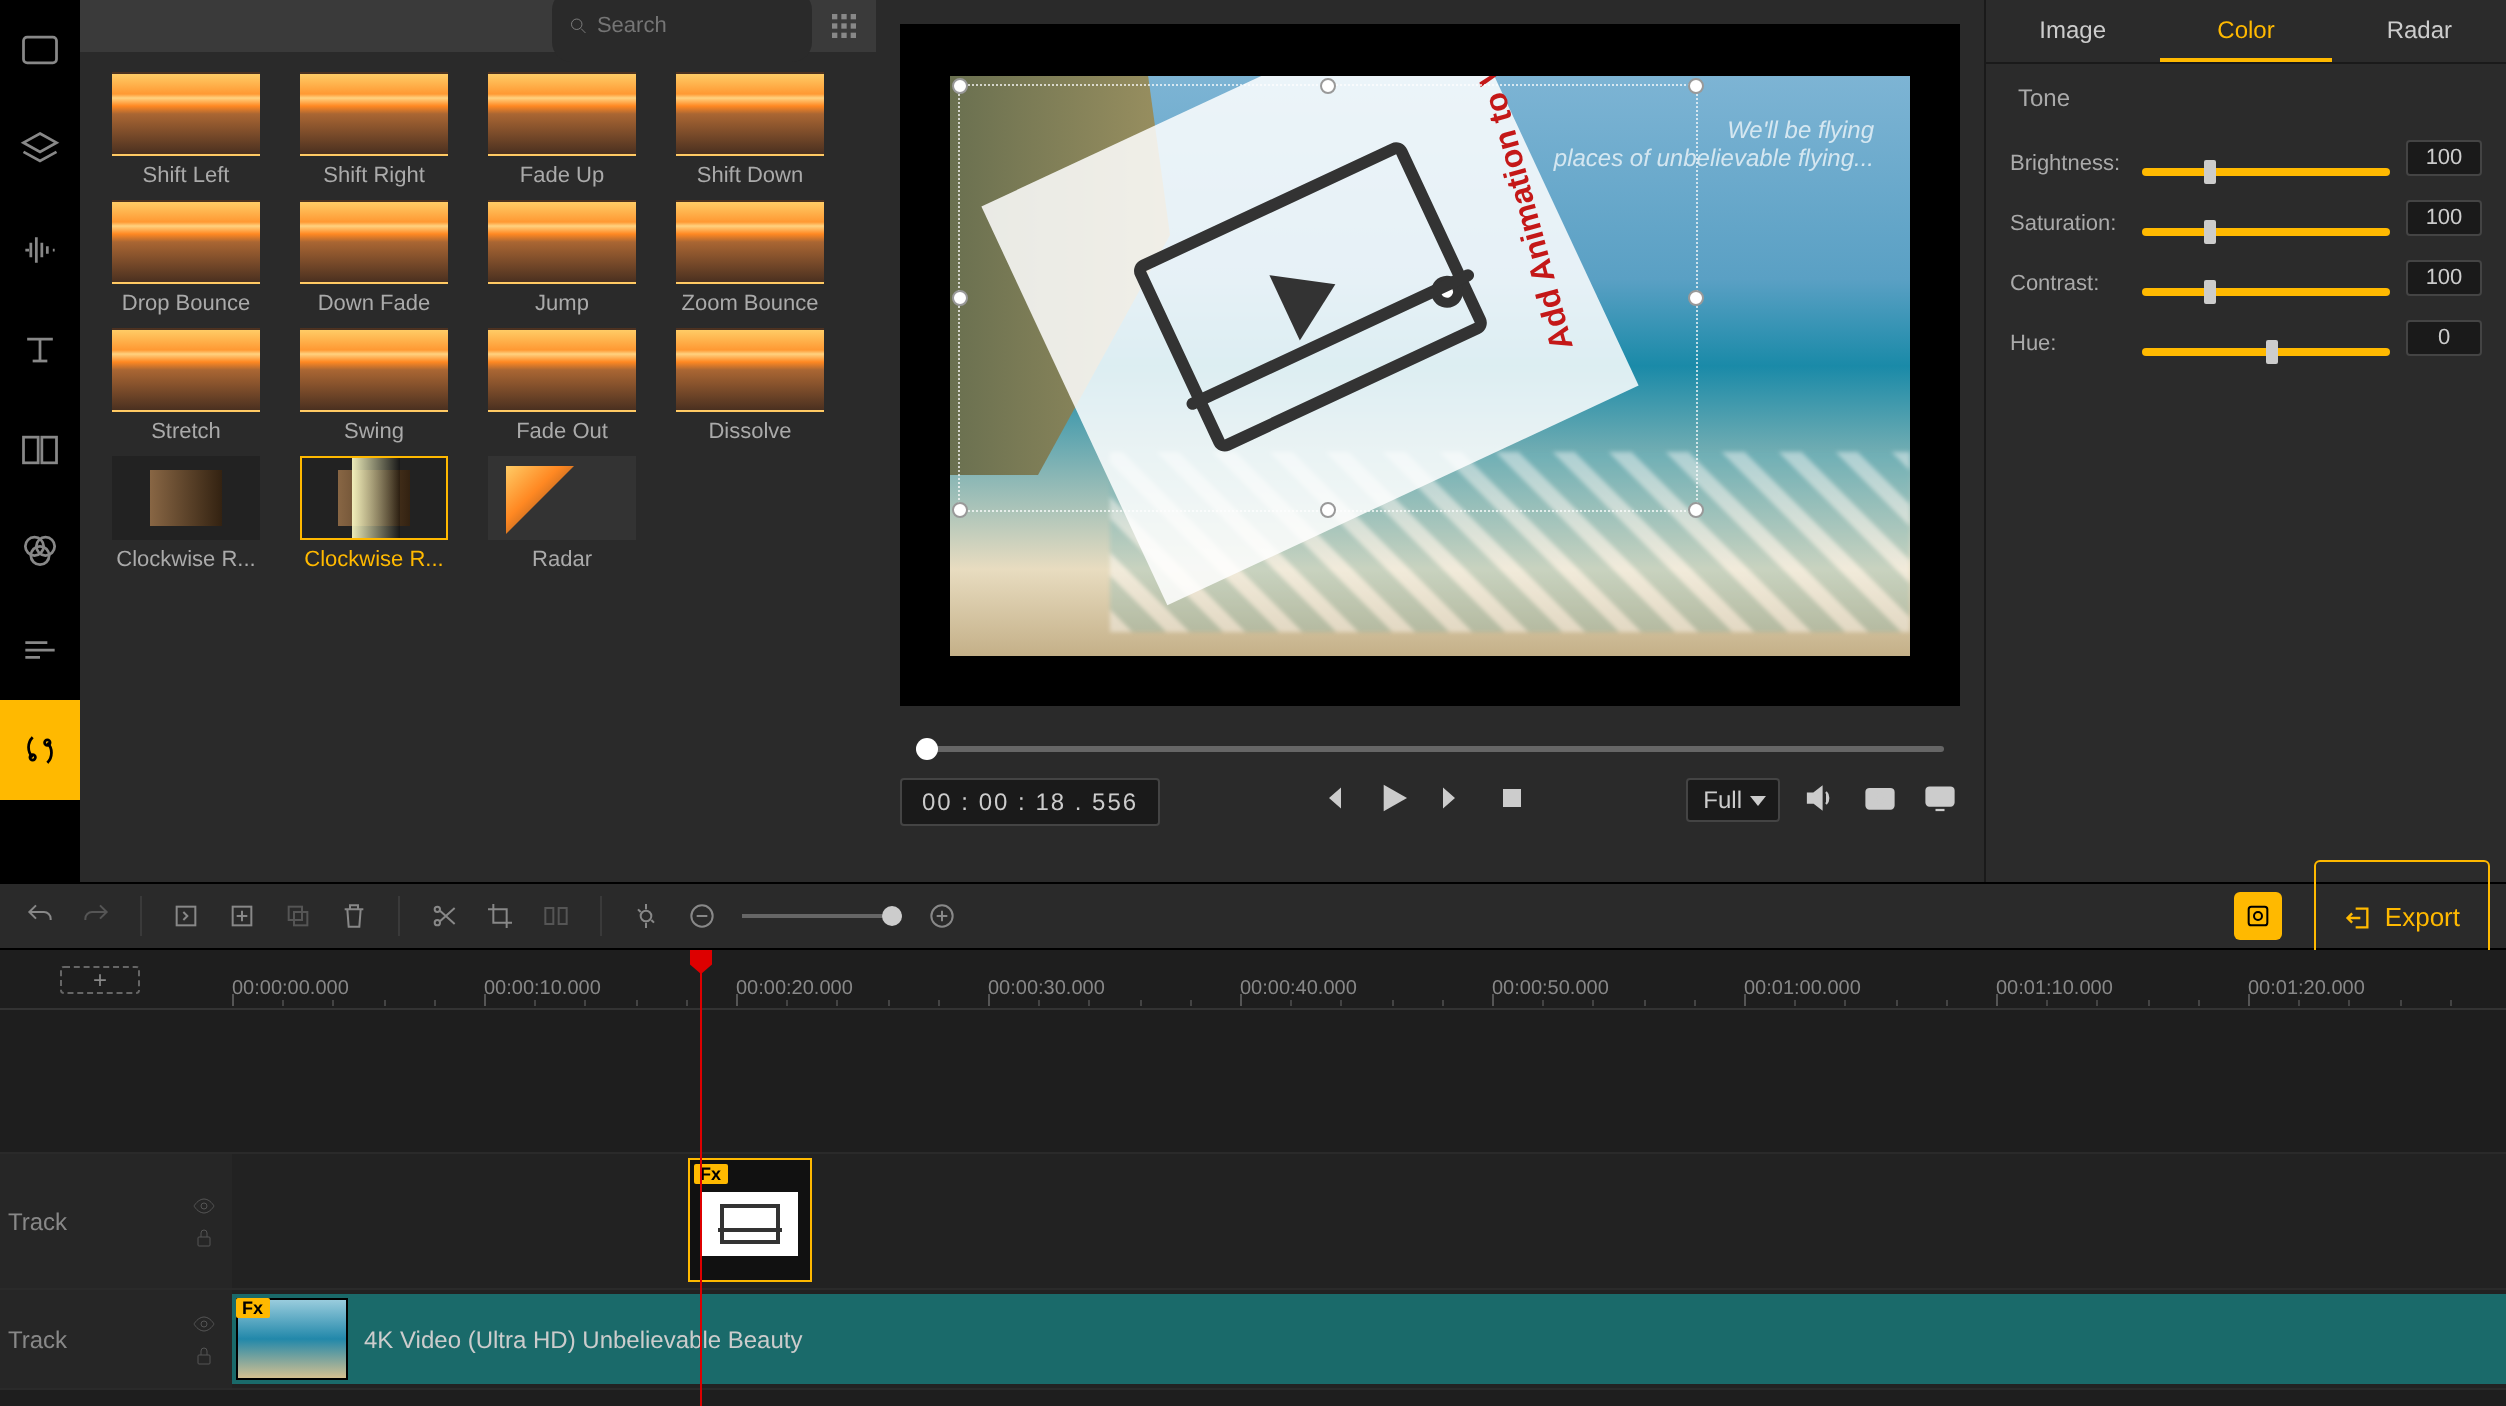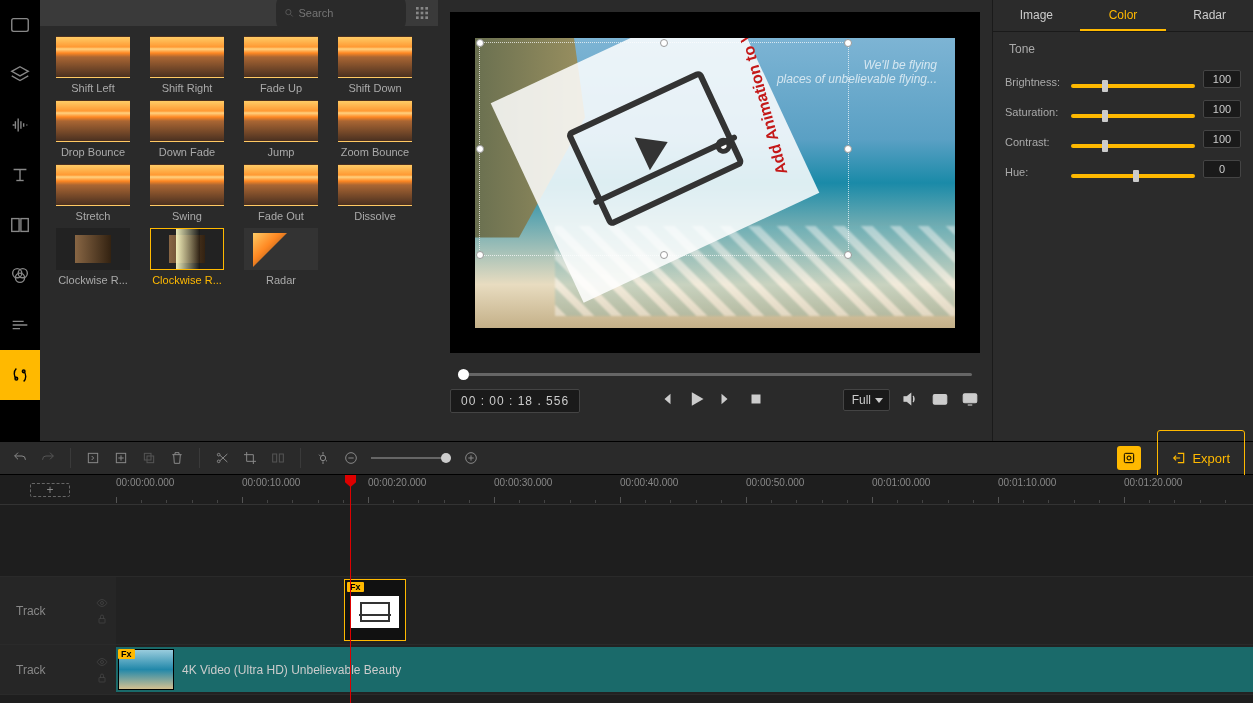--- a/index.html
+++ b/index.html
@@ -80,38 +80,38 @@
 .toolbar-row { position: absolute; left: 0; top: 441px; width: 100%; height: 34px; background: #2a2a2a; border-top: 1px solid #000; border-bottom: 1px solid #000; display: flex; align-items: center; padding: 0 8px; gap: 4px; }
 .tb-sep { width: 1px; height: 20px; background: #3a3a3a; margin: 0 6px; }
 .tr-btn { width: 24px; height: 24px; display: flex; align-items: center; justify-content: center; cursor: pointer; border-radius: 3px; }
 .tr-btn svg { width: 16px; height: 16px; stroke: #888; fill: none; stroke-width: 1.5; }
 .tr-btn.dim svg { stroke: #555; }
 .zoom-slider { width: 80px; height: 2px; background: #666; position: relative; margin: 0 4px; }
 .zoom-slider .zthumb { position: absolute; right: 0; top: -4px; width: 10px; height: 10px; background: #ccc; border-radius: 50%; }
 .tr-flex { flex: 1; }
 .tr-btn.highlight { background: #ffb900; }
 .tr-btn.highlight svg { stroke: #000; }
-.export-btn { border: 1px solid #ffb900; border-radius: 3px; padding: 20px 14px; color: #ffb900; font-size: 13px; cursor: pointer; display: flex; align-items: flex-start; gap: 6px; }
+.export-btn { border: 1px solid #ffb900; border-radius: 3px; padding: 20px 14px; color: #ffb900; font-size: 13px; cursor: pointer; display: flex; align-items: flex-end; gap: 6px; }
 .export-btn svg { width: 14px; height: 14px; stroke: #ffb900; fill: none; stroke-width: 2; }
 
 
 .timeline { position: absolute; left: 0; top: 475px; width: 100%; bottom: 0; background: #1e1e1e; }
 .ruler { height: 30px; position: relative; background: #1e1e1e; border-bottom: 1px solid #333; }
 .add-track { position: absolute; left: 30px; top: 8px; width: 40px; height: 14px; border: 1px dashed #666; display: flex; align-items: center; justify-content: center; color: #888; font-size: 12px; cursor: pointer; border-radius: 2px; }
 .ruler-labels { position: absolute; left: 116px; right: 0; top: 2px; height: 26px; }
-.ruler-label { position: absolute; font-size: 10px; color: #888; top: 0; }
+.ruler-label { position: absolute; font-size: 10px; color: #888; top: 12px; }
 .ruler-tick { position: absolute; bottom: 0; width: 1px; height: 6px; background: #555; }
 .ruler-tick.minor { height: 3px; background: #444; }
 .playhead { position: absolute; top: 0; bottom: -220px; width: 1px; background: #d00; z-index: 10; }
 .playhead::before { content:''; position:absolute; top:0; left:-5px; width:11px; height:12px; background:#d00; clip-path: polygon(0 0, 100% 0, 100% 60%, 50% 100%, 0 60%); }
 
 .tracks { position: relative; }
 .track-row { height: 68px; border-bottom: 1px solid #2a2a2a; display: flex; position: relative; }
 .track-row.short { height: 50px; }
-.track-head { width: 116px; background: #262626; display: flex; align-items: center; padding-left: 16px; gap: 8px; font-size: 12px; color: #888; position: relative; }
+.track-head { width: 116px; background: #262626; display: flex; align-items: center; padding-left: 4px; gap: 8px; font-size: 12px; color: #888; position: relative; }
 .track-icons { position: absolute; right: 8px; top: 50%; transform: translateY(-50%); display: flex; flex-direction: column; gap: 4px; }
 .track-icons svg { width: 12px; height: 12px; stroke: #555; fill: none; }
 .track-lane { flex: 1; position: relative; background: #222; }
 
 .clip-fx { position: absolute; top: 2px; height: 62px; background: #111; border: 1px solid #ffb900; left: 228px; width: 62px; }
 .clip-fx .fx-badge { position: absolute; left: 2px; top: 2px; background: #ffb900; color: #000; font-size: 9px; font-weight: bold; padding: 0 3px; border-radius: 1px; }
 .clip-fx .fx-thumb { position:absolute; left:6px; right:6px; top:16px; bottom:12px; background:#fff; display:flex; align-items:center; justify-content:center; }
 .clip-fx .fx-thumb .device { width: 30px; height: 20px; border: 2px solid #333; position: relative; }
 .clip-fx .fx-thumb .device::after { content:''; position:absolute; left:-3px; right:-3px; bottom:4px; height:2px; background:#333; }
 

